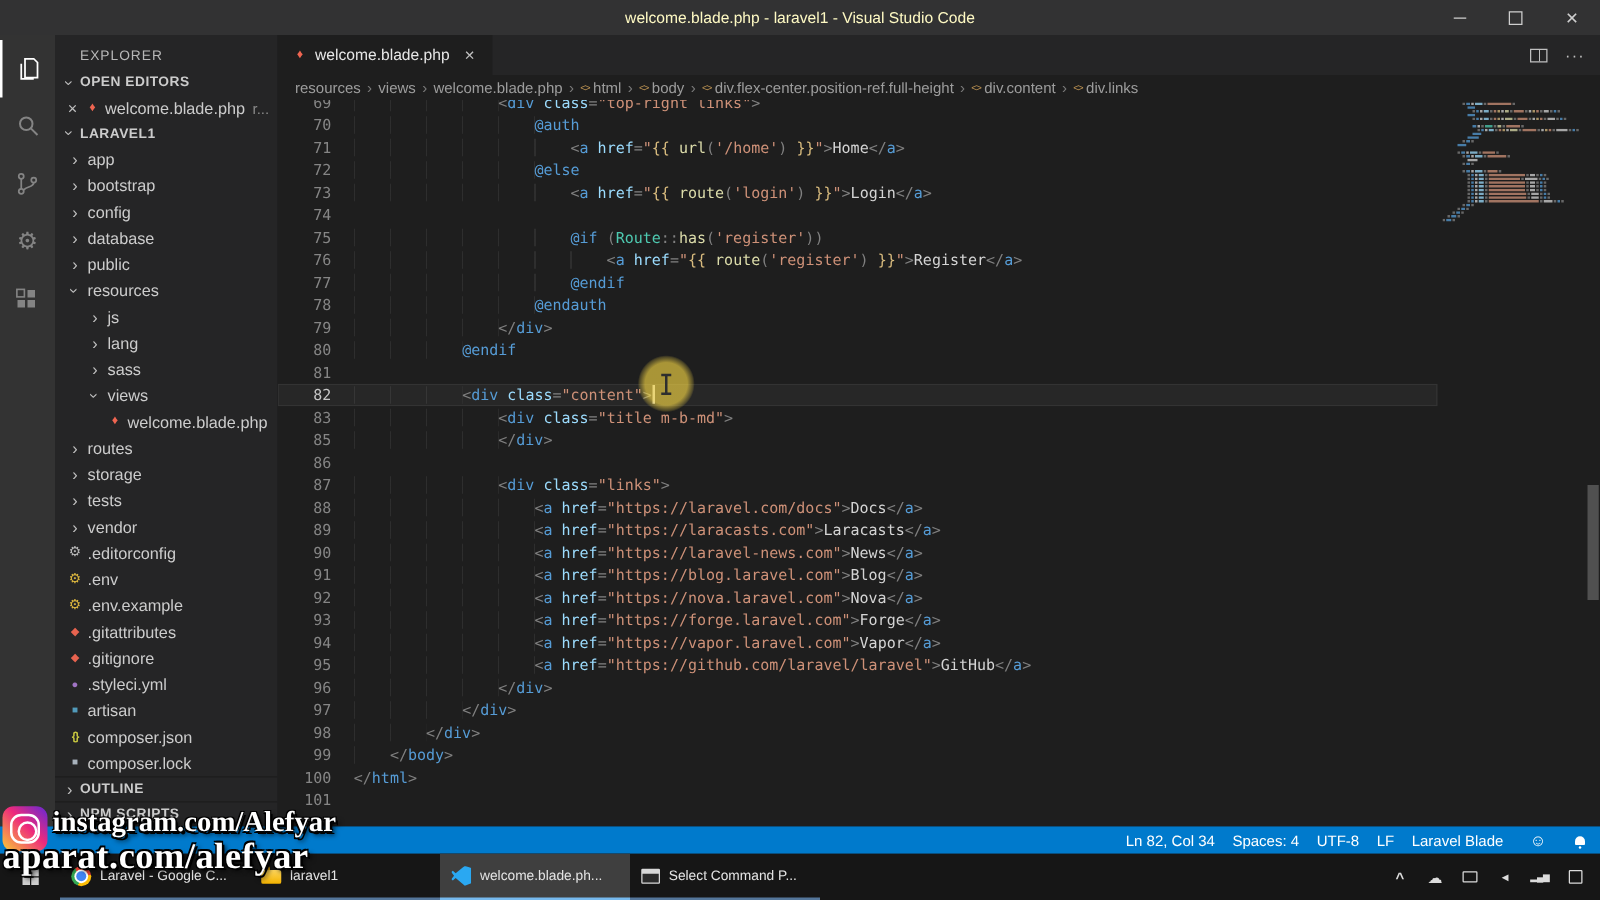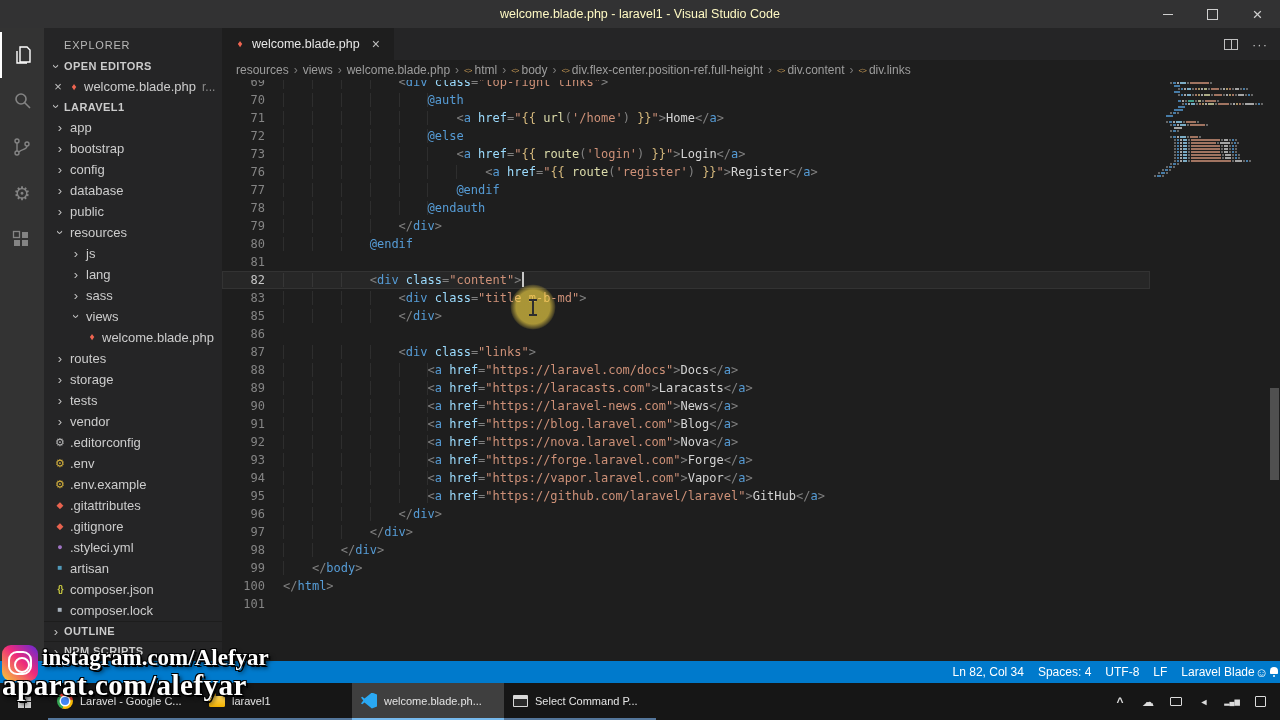--- a/index.html
+++ b/index.html
@@ -89,21 +89,21 @@
 
   .click-ring{position:absolute;left:288px;top:204px;width:46px;height:46px;border-radius:50%;
     background:radial-gradient(circle,rgba(255,222,70,.62) 0 52%,rgba(255,222,70,.2) 66%,transparent 70%);
     display:flex;align-items:center;justify-content:center;pointer-events:none}
   .ibeam{width:2px;height:15px;background:#2e2e2e;position:relative}
   .ibeam::before,.ibeam::after{content:"";position:absolute;left:-3px;width:8px;height:2px;background:#2e2e2e}
   .ibeam::before{top:-1px}.ibeam::after{bottom:-1px}
 
   
   .statusbar{height:22px;background:#007acc;display:flex;align-items:center;color:#fff;font-size:12px}
-  .status-right{margin-left:auto;display:flex;align-items:center;gap:0;}
+  .status-right{margin-left:auto;display:flex;align-items:flex-end;gap:21px;padding-right:10px}
   #status-items{display:flex;align-items:center;gap:14px}
   .st-item{white-space:nowrap}
   .smiley{font-size:13px}
   .bell{position:relative;width:12px;height:12px}
   .bell::before{content:"";position:absolute;left:2px;top:1px;width:8px;height:7px;background:#fff;border-radius:5px 5px 1px 1px}
   .bell::after{content:"";position:absolute;left:5px;top:9px;width:2px;height:2px;background:#fff;border-radius:50%}
 
   
   .taskbar{height:37px;background:#161616;display:flex;align-items:stretch}
   .start{width:48px;display:flex;align-items:center;justify-content:center}
@@ -376,20 +376,28 @@
               <span class="gut">71</span>
               <span class="ctext"><span class="indent">                        </span><span class="tk-p">&lt;</span><span class="tk-t">a</span><span class="tk-x"> </span><span class="tk-a">href</span><span class="tk-p">=</span><span class="tk-s">"</span><span class="tk-b">{{</span><span class="tk-x"> </span><span class="tk-f">url</span><span class="tk-p">(</span><span class="tk-s">'/home'</span><span class="tk-p">)</span><span class="tk-x"> </span><span class="tk-b">}}</span><span class="tk-s">"</span><span class="tk-p">&gt;</span><span class="tk-x">Home</span><span class="tk-p">&lt;/</span><span class="tk-t">a</span><span class="tk-p">&gt;</span></span>
             </div>
             <div class="cl">
               <span class="gut">72</span>
               <span class="ctext"><span class="indent">                    </span><span class="tk-t">@else</span></span>
             </div>
             <div class="cl">
               <span class="gut">73</span>
               <span class="ctext"><span class="indent">                        </span><span class="tk-p">&lt;</span><span class="tk-t">a</span><span class="tk-x"> </span><span class="tk-a">href</span><span class="tk-p">=</span><span class="tk-s">"</span><span class="tk-b">{{</span><span class="tk-x"> </span><span class="tk-f">route</span><span class="tk-p">(</span><span class="tk-s">'login'</span><span class="tk-p">)</span><span class="tk-x"> </span><span class="tk-b">}}</span><span class="tk-s">"</span><span class="tk-p">&gt;</span><span class="tk-x">Login</span><span class="tk-p">&lt;/</span><span class="tk-t">a</span><span class="tk-p">&gt;</span></span>
+            </div>
+            <div class="cl">
+              <span class="gut">74</span>
+              <span class="ctext"></span>
+            </div>
+            <div class="cl">
+              <span class="gut">75</span>
+              <span class="ctext"><span class="indent">                        </span><span class="tk-t">@if</span><span class="tk-x"> </span><span class="tk-p">(</span><span class="tk-c">Route</span><span class="tk-p">::</span><span class="tk-f">has</span><span class="tk-p">(</span><span class="tk-s">'register'</span><span class="tk-p">))</span></span>
             </div>
             <div class="cl">
               <span class="gut">76</span>
               <span class="ctext"><span class="indent">                            </span><span class="tk-p">&lt;</span><span class="tk-t">a</span><span class="tk-x"> </span><span class="tk-a">href</span><span class="tk-p">=</span><span class="tk-s">"</span><span class="tk-b">{{</span><span class="tk-x"> </span><span class="tk-f">route</span><span class="tk-p">(</span><span class="tk-s">'register'</span><span class="tk-p">)</span><span class="tk-x"> </span><span class="tk-b">}}</span><span class="tk-s">"</span><span class="tk-p">&gt;</span><span class="tk-x">Register</span><span class="tk-p">&lt;/</span><span class="tk-t">a</span><span class="tk-p">&gt;</span></span>
             </div>
             <div class="cl">
               <span class="gut">77</span>
               <span class="ctext"><span class="indent">                        </span><span class="tk-t">@endif</span></span>
             </div>
             <div class="cl">

